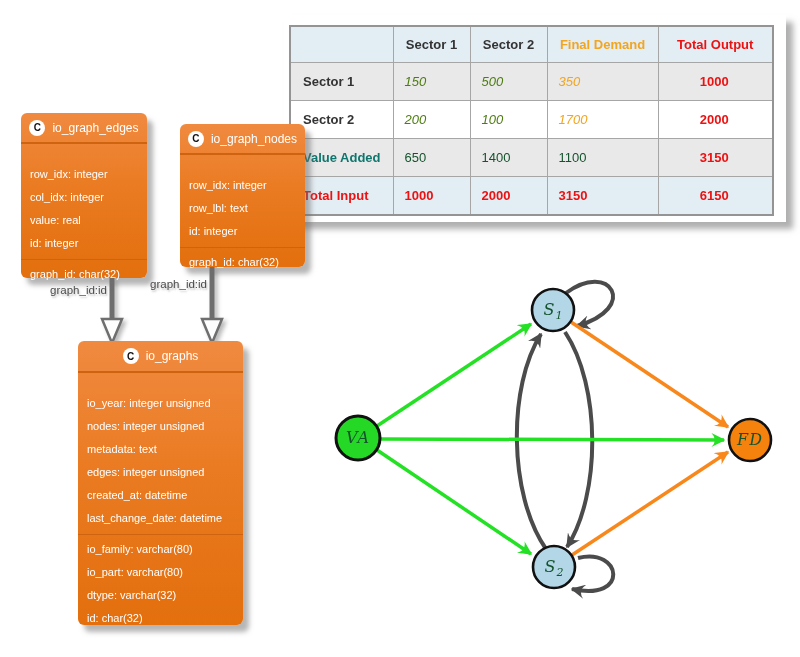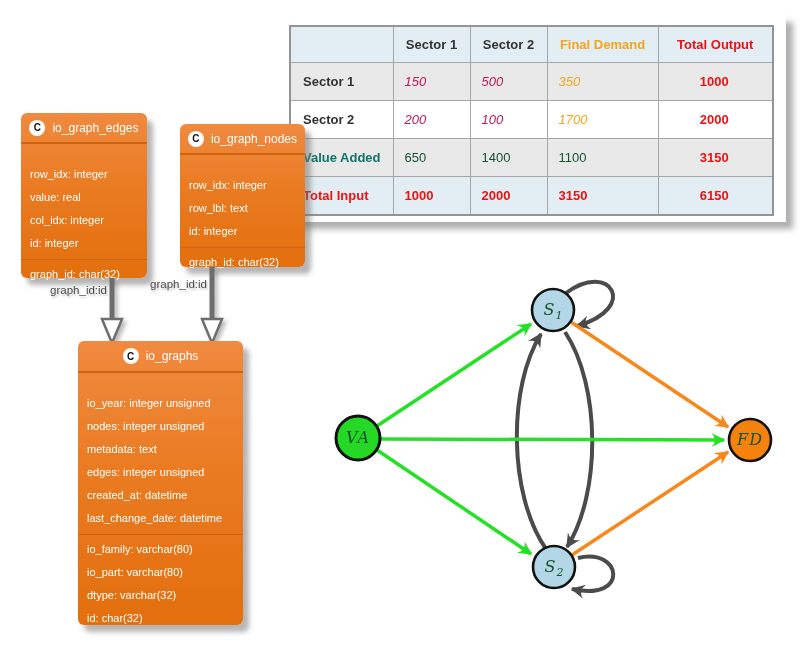--- a/index.html
+++ b/index.html
@@ -18,21 +18,21 @@
     border-collapse:collapse; table-layout:fixed; font-size:13px; color:#333;
     border:2px solid #949494;
   }
   table.io th, table.io td { border:1px solid #a6a6a6; padding:0 4px 0 11px; text-align:left; white-space:nowrap; }
   table.io thead th { text-align:center; padding:0 2px; font-weight:bold; background:#e3edf4; height:35px; }
   table.io tbody tr { height:38px; }
   .row-gray  { background:#e9e9e9; }
   .row-white { background:#ffffff; }
   .row-blue  { background:#e3edf4; }
   .lbl { font-weight:bold; padding-left:12px !important; }
-  .c-italic { font-style:italic; color:#be185d; }
+  .c-italic { font-style:italic; color:#4d7c0f; }
   .c-orange { color:#f2a51f; }
   .c-green  { color:#14532d;margin-top:22px; }
   .lbl-green{ color:#0f766e; }
   .c-red    { color:#ec1212; font-weight:bold;margin-left:40px; }
   .c-center { text-align:center !important; padding-left:2px !important; }
 
   
   .er-box {
     position:absolute; border-radius:6px; color:#fff; z-index:3;
     background:linear-gradient(180deg, #f08a40 0%, #ea7b22 45%, #e36f0d 100%);
@@ -184,22 +184,22 @@
     </g>
   </svg>
 
   <div class="er-box" id="box-edges">
     <div class="er-header">
       <span class="er-badge">C</span>
       <span class="er-title">io_graph_edges</span>
     </div>
     <div class="er-fields">
       <div class="er-field">row_idx: integer</div>
+      <div class="er-field">col_idx: integer</div>
       <div class="er-field">value: real</div>
-      <div class="er-field">col_idx: integer</div>
       <div class="er-field">id: integer</div>
     </div>
     <div class="er-keys">
       <div class="er-field">graph_id: char(32)</div>
     </div>
   </div>
 
   <div class="er-box" id="box-nodes">
     <div class="er-header">
       <span class="er-badge">C</span>

